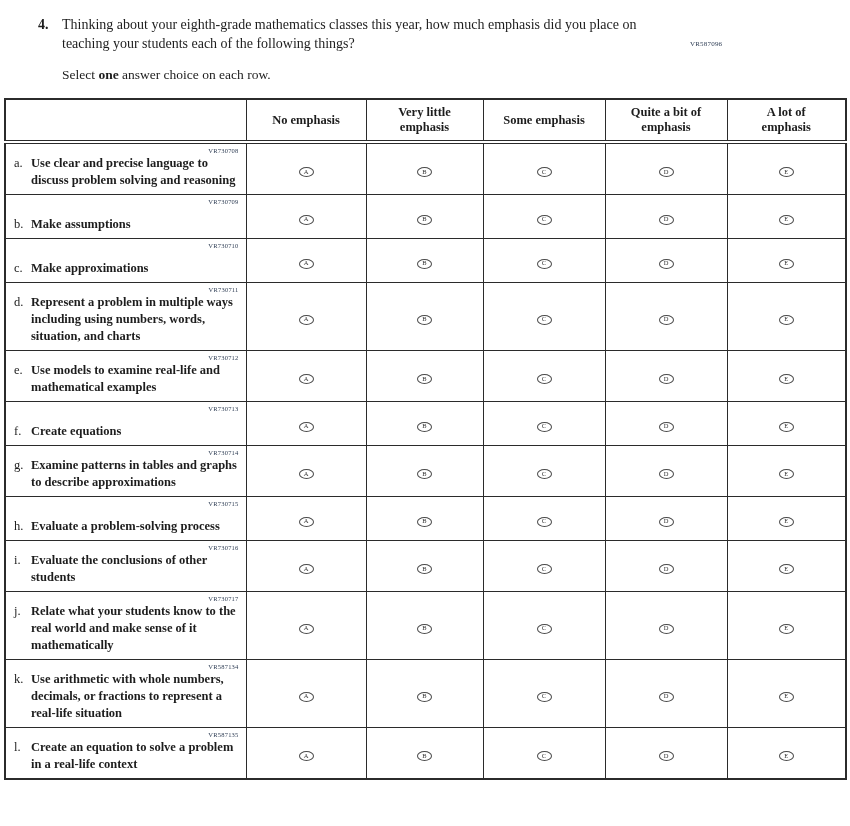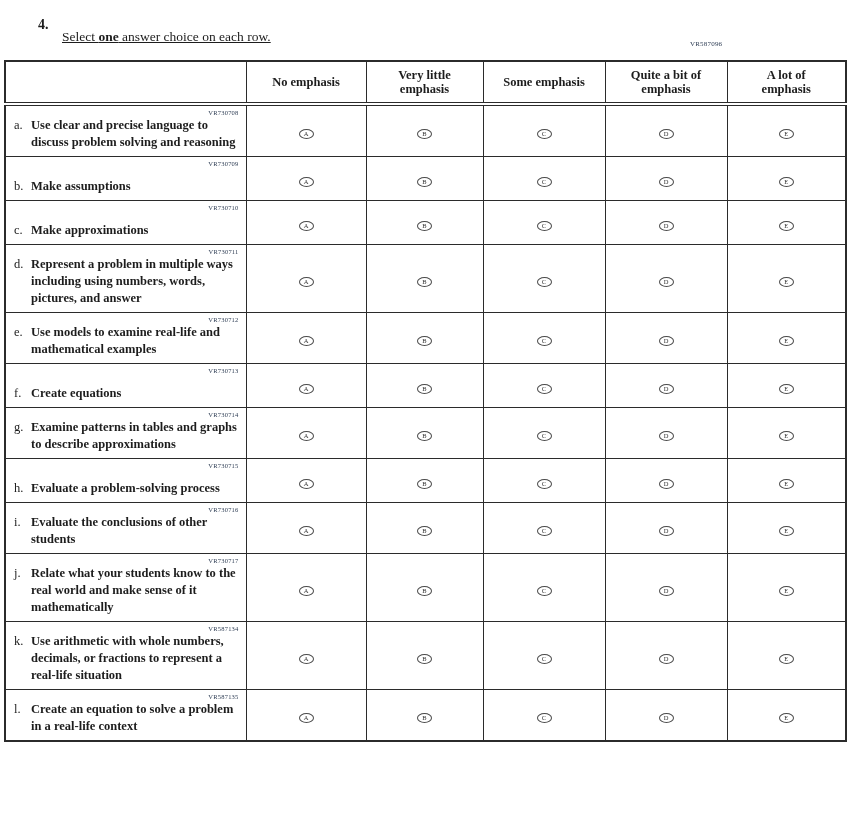--- a/index.html
+++ b/index.html
@@ -15,21 +15,21 @@
   .form-code {
     position: absolute; left: 690px; top: 24px;
     font-size: 7px; letter-spacing: 0.2px;
     color: #2e3d54;
   }
 
   .question { display: flex; margin: 16px 0 0 38px; }
   .qnum { font-weight: bold; font-size: 14px; width: 24px; flex: none; line-height: 1.35; }
   .qtext { flex: 1; }
   .qline { margin: 0; font-size: 14px; line-height: 1.35; max-width: 612px; }
-  .qinstr { margin: 13px 0 0 0; font-size: 13.5px; text-decoration: underline; }
+  .qinstr { margin: 13px 0 0 0; font-size: 13.5px; }
   .qinstr b { font-weight: bold; }
 
   table.grid {
     margin: 15px 0 0 4px;
     width: 841px;
     border-collapse: collapse;
     table-layout: fixed;
     border: 2px solid #2b2b2b;
     padding-left: 16px;
   }
@@ -74,20 +74,21 @@
 </head>
 <body>
 
 <div class="page">
 
   <div class="form-code">VR587096</div>
 
   <div class="question">
     <span class="qnum">4.</span>
     <div class="qtext">
+      <p class="qline">Thinking about your eighth-grade mathematics classes this year, how much emphasis did you place on teaching your students each of the following things?</p>
       <p class="qinstr"><span>Select </span><b>one</b><span> answer choice on each row.</span></p>
     </div>
   </div>
 
   <table class="grid">
     <colgroup>
       <col style="width:241px">
       <col style="width:120px">
       <col style="width:117px">
       <col style="width:122px">
@@ -197,21 +198,21 @@
           <td class="opt-cell">
     <span class="oval">E</span>
   </td>
         </tr>
         <tr>
     <td class="label-cell">
       <div class="label-inner">
         <div class="vr">VR730711</div>
         <div class="rowtext">
           <span class="rl">d.</span>
-          <span class="rt">Represent a problem in multiple ways including using numbers, words, pictures, and answer</span>
+          <span class="rt">Represent a problem in multiple ways including using numbers, words, situation, and charts</span>
         </div>
       </div>
     </td>
   <td class="opt-cell">
     <span class="oval">A</span>
   </td>
           <td class="opt-cell">
     <span class="oval">B</span>
   </td>
           <td class="opt-cell">

